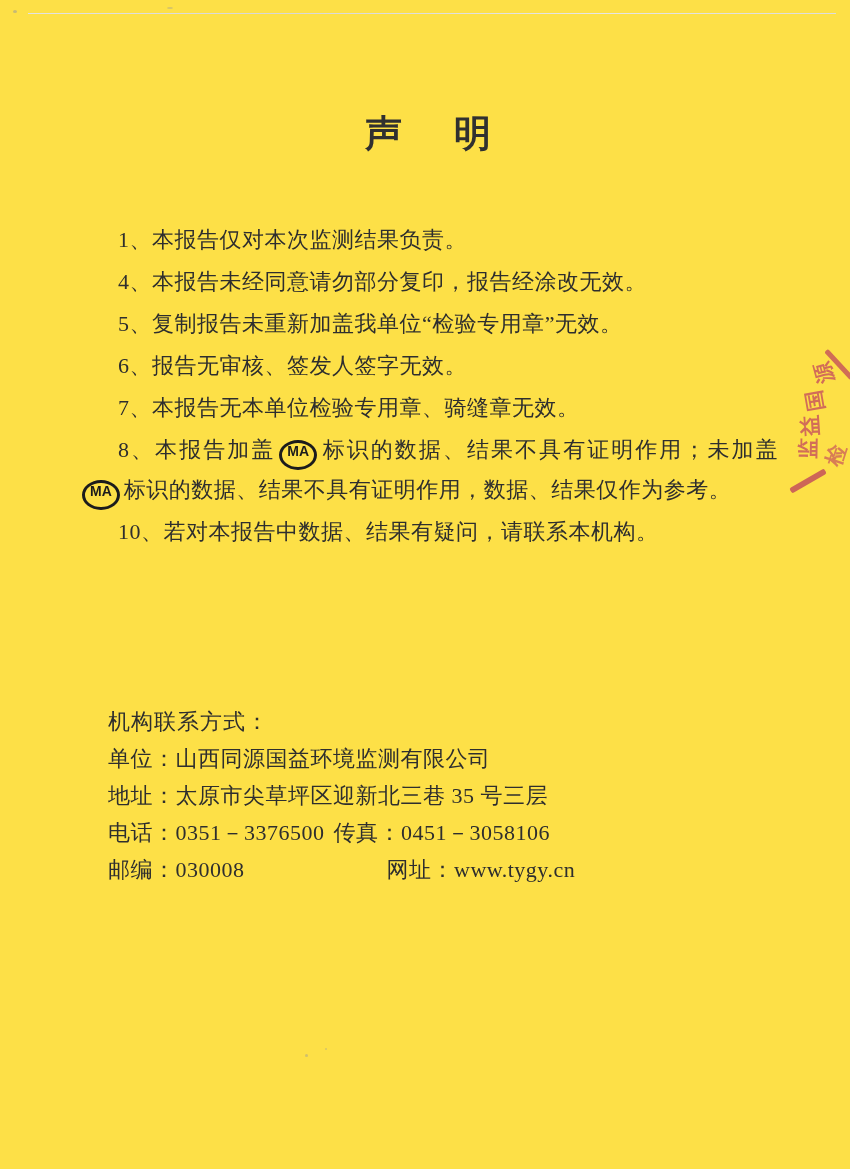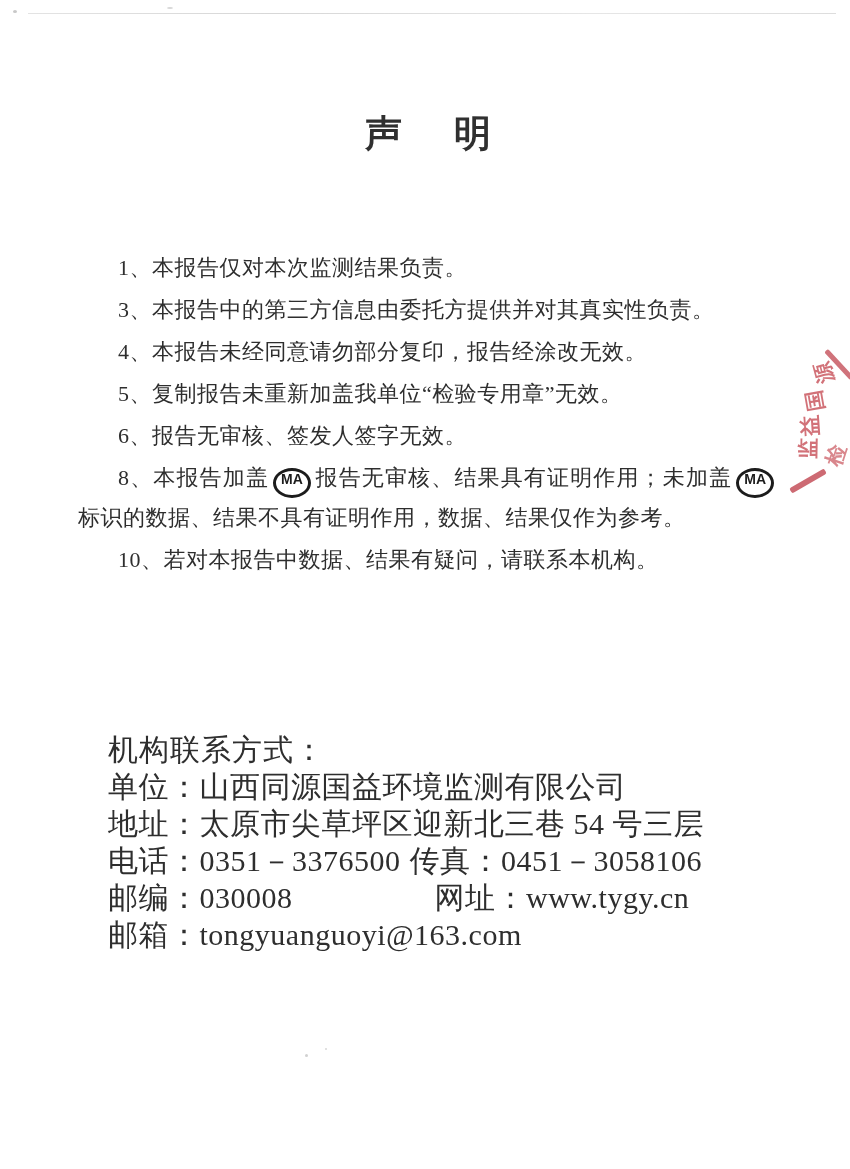--- a/index.html
+++ b/index.html
@@ -4,21 +4,21 @@
 <style>
   html,body{margin:0;padding:0;}
   body{
     background:#e8e8e8;
     font-family:"Liberation Serif","DejaVu Serif",serif;
   }
   .page{
     position:relative;
     width:850px;height:1169px;
     margin:0 auto;
-    background:#ffffff;
+    background:#fde047;
     overflow:hidden;
     color:#2e2e2e;
     box-sizing:border-box;
     padding:0 72px 0 78px;
   }
   
   .scan-line{
     position:absolute;left:28px;top:13px;width:808px;height:1px;
     background:linear-gradient(to right,#e3e3e3 0%,#d7d7d7 30%,#e6e6e6 70%,#dddddd 100%);
   }
@@ -31,21 +31,21 @@
   .title{
     margin:112px 0 0 0;
     text-align:center;
     font-size:37px;
     font-weight:600;
     line-height:44px;
     color:#303030;
   }
   .title span{letter-spacing:52px;margin-left:52px;display:inline-block;}
 
-  .statements{margin-top:92px;width:700px;}
+  .statements{margin-top:64px;width:700px;}
   .stmt{
     margin:0 0 2px 0;
     font-size:22px;
     line-height:40px;
     text-indent:40px;
     text-align:justify;
     letter-spacing:0.5px;
   }
   
   .cma{
@@ -57,21 +57,21 @@
     font-size:14px;
     line-height:15px;
     padding:1px 5px 8px 5px;
     letter-spacing:0px;
     text-indent:0;
     vertical-align:1px;
     margin:0 4px;
     color:#1c1c1c;
   }
 
-  .contact{margin-top:151px;margin-left:30px;font-size:30px;}
+  .contact{margin-top:151px;margin-left:30px;font-size:22px;}
   .contact-heading{line-height:37px;letter-spacing:1px;}
   .contact-row{line-height:37px;letter-spacing:0.5px;}
   .contact-row .second{margin-left:9px;margin-top:24px;}
   .contact-row .second.wide{margin-left:142px;}
 
   
   .stamp{
     position:absolute;right:-2px;top:332px;width:68px;height:162px;
     overflow:hidden;
     pointer-events:none;
@@ -99,46 +99,43 @@
   <div class="scan-line"></div>
   <div class="speck s1"></div>
   <div class="speck s2"></div>
   <div class="speck s3"></div>
   <div class="speck s4"></div>
 
   <h1 class="title"><span>声明</span></h1>
 
   <div class="statements">
     <p class="stmt">1、本报告仅对本次监测结果负责。</p>
-    <p class="stmt">3、本报告中的第三方信息由委托方提供并对其真实性负责。</p>
     <p class="stmt">4、本报告未经同意请勿部分复印，报告经涂改无效。</p>
     <p class="stmt">5、复制报告未重新加盖我单位“检验专用章”无效。</p>
     <p class="stmt">6、报告无审核、签发人签字无效。</p>
+    <p class="stmt">7、本报告无本单位检验专用章、骑缝章无效。</p>
     <p class="stmt">
-      <span>8、本报告加盖</span><span class="cma">MA</span><span>报告无审核、结果具有证明作用；未加盖</span><span class="cma">MA</span><span>标识的数据、结果不具有证明作用，数据、结果仅作为参考。</span>
+      <span>8、本报告加盖</span><span class="cma">MA</span><span>标识的数据、结果不具有证明作用；未加盖</span><span class="cma">MA</span><span>标识的数据、结果不具有证明作用，数据、结果仅作为参考。</span>
     </p>
     <p class="stmt">10、若对本报告中数据、结果有疑问，请联系本机构。</p>
   </div>
 
   <div class="contact">
     <div class="contact-heading">机构联系方式：</div>
     <div class="contact-row">
       <span>单位：</span><span>山西同源国益环境监测有限公司</span>
     </div>
     <div class="contact-row">
-      <span>地址：</span><span>太原市尖草坪区迎新北三巷 54 号三层</span>
+      <span>地址：</span><span>太原市尖草坪区迎新北三巷 35 号三层</span>
     </div>
     <div class="contact-row">
       <span>电话：</span><span>0351－3376500</span><span class="second">传真：</span><span>0451－3058106</span>
     </div>
     <div class="contact-row">
       <span>邮编：</span><span>030008</span><span class="second wide">网址：</span><span>www.tygy.cn</span>
-    </div>
-    <div class="contact-row">
-      <span>邮箱：</span><span>tongyuanguoyi@163.com</span>
     </div>
   </div>
 
   <div class="stamp">
     <div class="stroke top"></div>
     <span class="sc c1">源</span>
     <span class="sc c2">国</span>
     <span class="sc c3">益</span>
     <span class="sc c4">监</span>
     <span class="sc c5">检</span>

